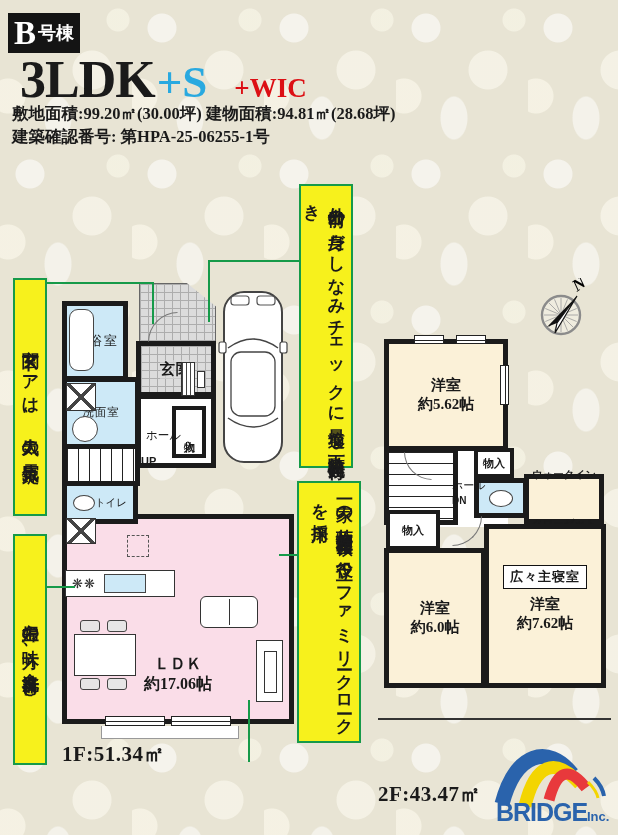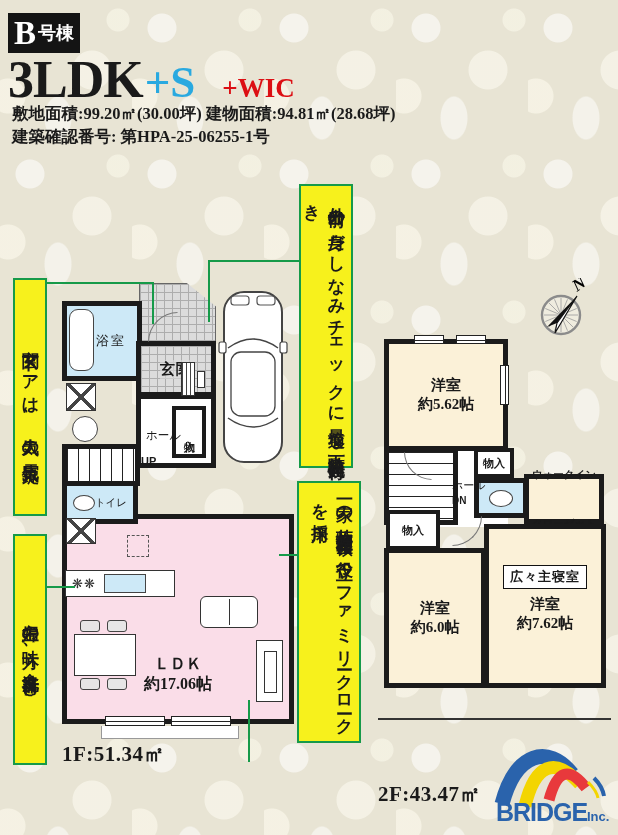--- a/index.html
+++ b/index.html
@@ -46,21 +46,21 @@
 </style>
 </head>
 <body>
 
 <div class="page">
 
   <div class="abs unit-badge" style="left:8px;top:13px;width:72px;height:40px;">
     <span style="font-size:33px;font-weight:bold;">B</span>
     <span style="font-size:18px;font-weight:bold;">号棟</span>
   </div>
-  <div class="abs plan-title" style="left:8px;top:50px;">
+  <div class="abs plan-title" style="left:20px;top:50px;">
     <span style="font-size:52px;letter-spacing:-1px;">3LDK</span>
     <span style="font-size:45px;color:#29a9e0;margin-left:2px;">+S</span>
     <span style="font-size:27px;color:#dc0f14;margin-left:27px;">+WIC</span>
   </div>
   <div class="abs" style="left:12px;top:103px;font-size:16.5px;font-weight:bold;">敷地面積:99.20㎡(30.00坪) 建物面積:94.81㎡(28.68坪)</div>
   <div class="abs" style="left:12px;top:126px;font-size:16.5px;font-weight:bold;">建築確認番号: 第HPA-25-06255-1号</div>
 
   <div class="abs callout" style="left:299px;top:184px;width:54px;height:284px;">外出前の身だしなみチェックに最適な下駄箱鏡面付き</div>
   <div class="abs callout" style="left:13px;top:278px;width:34px;height:238px;">玄関ドアは、人気の電気錠</div>
   <div class="abs callout" style="left:13px;top:534px;width:34px;height:231px;">主婦の味方、食洗器付き</div>
@@ -71,25 +71,28 @@
   <div class="abs gline" style="left:45px;top:282px;width:109px;height:2px;"></div>
   <div class="abs gline" style="left:152px;top:282px;width:2px;height:42px;"></div>
   <div class="abs gline" style="left:47px;top:586px;width:28px;height:2px;"></div>
   <div class="abs gline" style="left:279px;top:554px;width:18px;height:2px;"></div>
   <div class="abs gline" style="left:248px;top:700px;width:2px;height:62px;"></div>
 
   <div class="abs tile" style="left:139px;top:283px;width:77px;height:62px;border:1px solid #666;z-index:1;
        clip-path:polygon(0 0,62% 0,100% 38%,100% 100%,0 100%);"></div>
   <div class="abs arc" style="left:148px;top:312px;width:30px;height:30px;transform:rotate(90deg);"></div>
 
-  <div class="abs room" style="left:62px;top:301px;width:80px;height:80px;background:#cde9f7;z-index:2;">
+  <div class="abs room" style="left:62px;top:301px;width:66px;height:80px;background:#cde9f7;z-index:2;">
     <span style="font-size:13px;letter-spacing:2px;margin-left:18px;">浴室</span>
   </div>
   <div class="abs" style="left:69px;top:309px;width:25px;height:62px;background:#fff;border:1.3px solid #444;border-radius:9px;z-index:3;"></div>
 
+  <div class="abs room" style="left:62px;top:377px;width:78px;height:89px;background:#cde9f7;z-index:2;">
+    <span style="font-size:11.5px;letter-spacing:1px;margin-top:-18px;">洗面室</span>
+  </div>
   <div class="abs xbox" style="left:66px;top:383px;width:30px;height:28px;z-index:3;"></div>
   <div class="abs" style="left:72px;top:416px;width:26px;height:26px;background:#fff;border:1.3px solid #444;border-radius:50%;z-index:3;"></div>
 
   <div class="abs room tile" style="left:136px;top:341px;width:80px;height:56px;z-index:2;">
     <span style="font-size:15px;font-weight:bold;letter-spacing:1px;background:rgba(220,220,220,.6);">玄関</span>
   </div>
   <div class="abs" style="left:181px;top:362px;width:14px;height:34px;background:repeating-linear-gradient(90deg,#444 0,#444 1px,#fff 1px,#fff 4px);border:1.3px solid #333;z-index:4;"></div>
   <div class="abs" style="left:197px;top:371px;width:8px;height:17px;background:#fff;border:1.2px solid #333;z-index:4;"></div>
 
   <div class="abs room" style="left:136px;top:394px;width:80px;height:74px;background:#fff;z-index:1;"></div>

